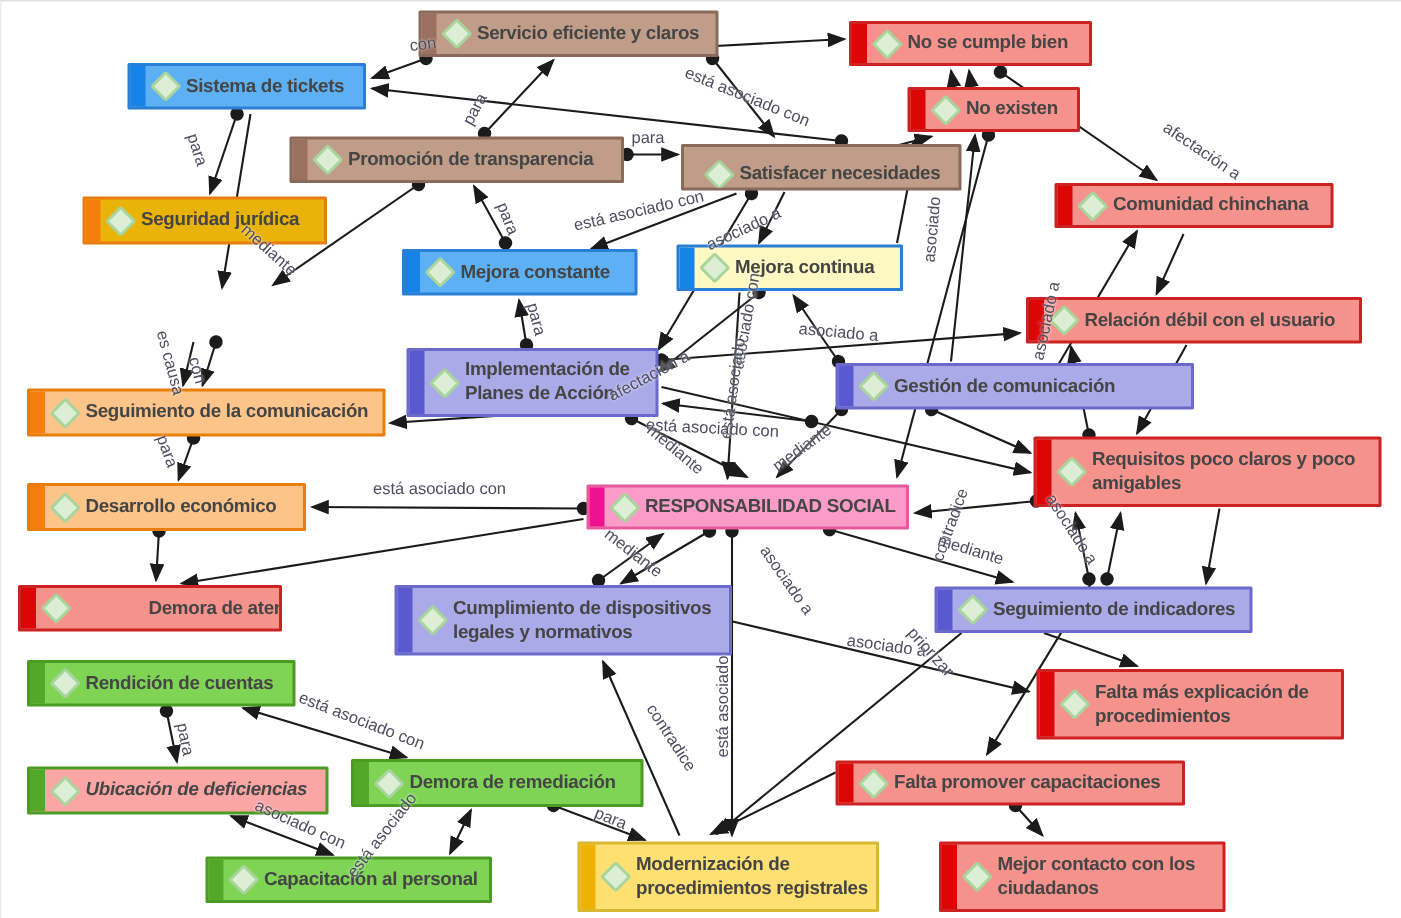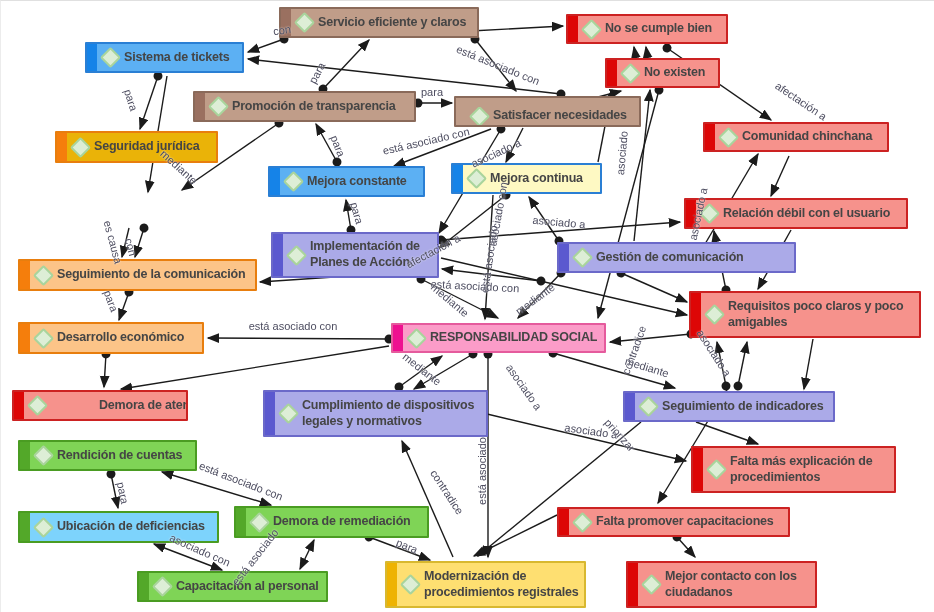--- a/index.html
+++ b/index.html
@@ -258,21 +258,21 @@
         <span class="lbl" style="white-space: nowrap;">Rendición de cuentas</span>
       </span>
     </div>
     <div class="node" style="left: 690px; top: 445px; width: 205px; height: 47px; background: rgb(246, 146, 140); border-color: rgb(204, 34, 34);">
       <span class="bar" style="background: rgb(221, 6, 6);"></span>
       <span class="body">
         <span class="diamond"></span>
         <span class="lbl">Falta más explicación de procedimientos</span>
       </span>
     </div>
-    <div class="node" style="left: 17px; top: 510px; width: 201px; height: 32px; background: #7dd3fc; border-color: rgb(74, 156, 34);">
+    <div class="node" style="left: 17px; top: 510px; width: 201px; height: 32px; background: #fca5a5; border-color: rgb(74, 156, 34); font-style: italic;">
       <span class="bar" style="background: rgb(83, 168, 41);"></span>
       <span class="body">
         <span class="diamond"></span>
         <span class="lbl" style="white-space: nowrap;">Ubicación de deficiencias</span>
       </span>
     </div>
     <div class="node" style="left: 233px; top: 505px; width: 195px; height: 32px; background: rgb(127, 212, 86); border-color: rgb(74, 156, 34);">
       <span class="bar" style="background: rgb(83, 168, 41);"></span>
       <span class="body">
         <span class="diamond"></span>

